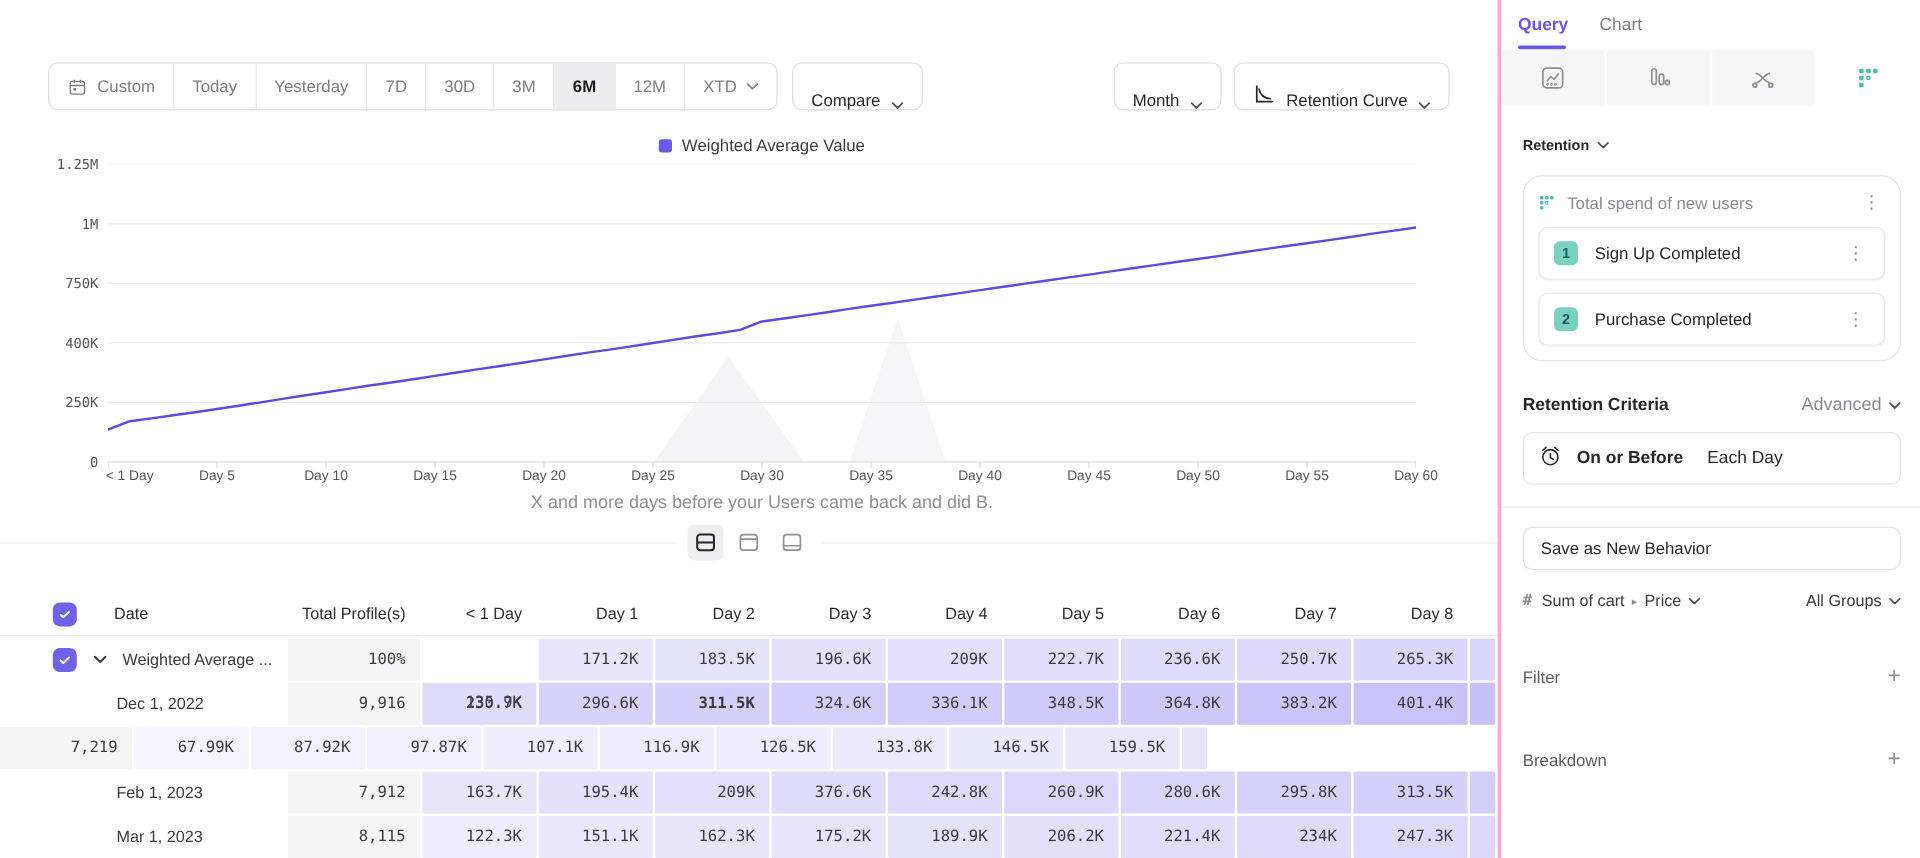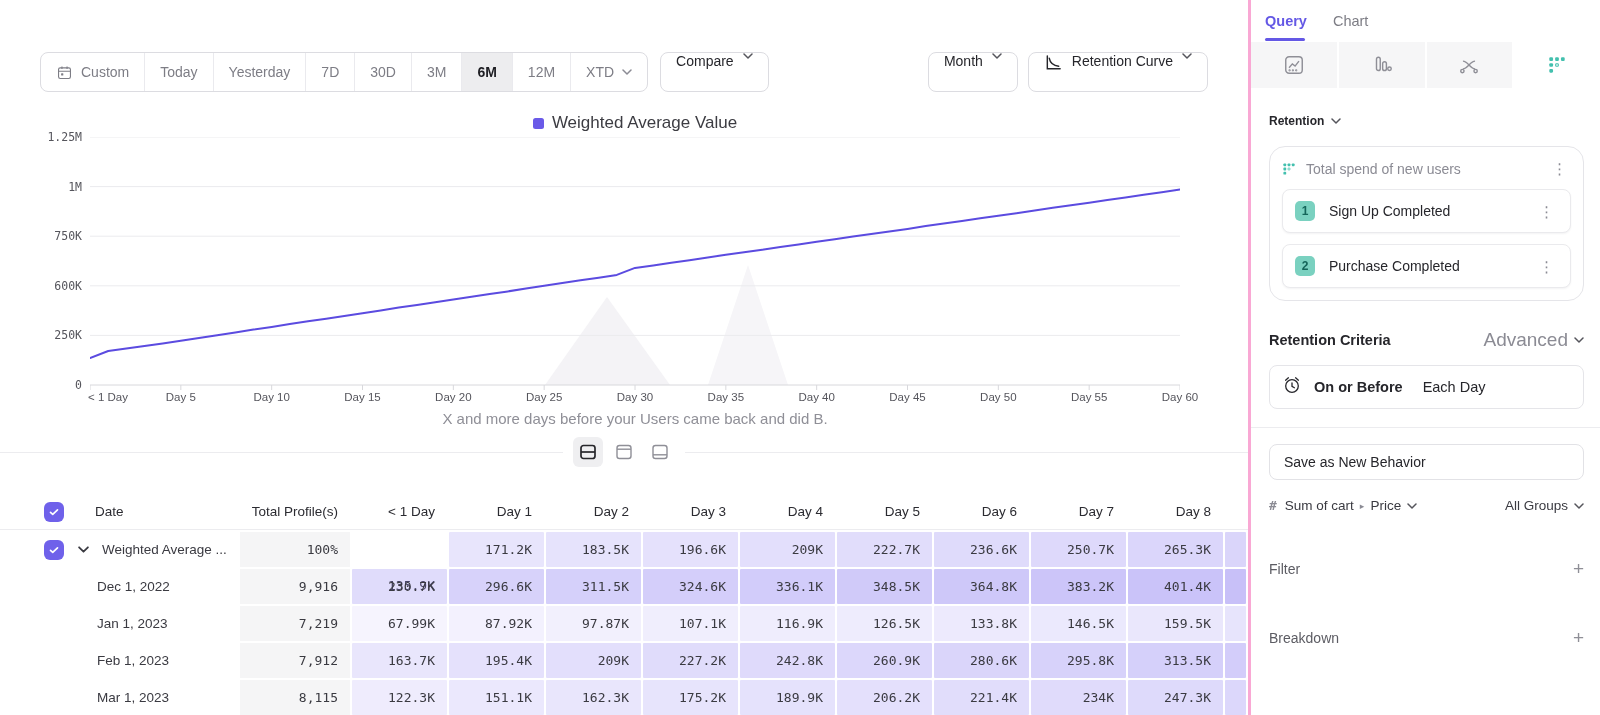--- a/index.html
+++ b/index.html
@@ -9,30 +9,30 @@
   .sidebar { position:absolute; left:1248px; top:0; width:352px; height:715px;
     border-left:3px solid #f9a8d4; background:#fff; }
 
   
   .toolbar { position:absolute; left:40px; right:40px; top:52px; height:40px; display:flex; align-items:center; }
   .seg { display:flex; align-items:stretch; border:1px solid #dcdce1; border-radius:8px; background:#fff; height:40px; overflow:hidden; }
   .seg-item { display:flex; align-items:center; gap:8px; padding:0 15px; font-size:14px; color:#7d7d85;
     border-right:1px solid #eaeaee; cursor:pointer; white-space:nowrap; }
   .seg-item:last-child { border-right:none; }
   .seg-item.active { background:#ededef; color:#1e1e23; font-weight:700; }
-  .btn { display:flex; align-items:flex-start; gap:9px; height:40px; padding:0 15px;
+  .btn { display:flex; align-items:flex-end; gap:9px; height:40px; padding:0 15px;
     border:1px solid #dcdce1; border-radius:8px; background:#fff; font-size:14px; color:#26262b; cursor:pointer; }
   .compare { margin-left:12px; }
   .right-btns { margin-left:auto; display:flex; gap:10px; }
   .chev { color:#55555c; flex:0 0 auto; }
   .seg-item .chev { color:#8b8b94; }
 
   
   .legend { position:absolute; left:90px; top:113px; width:1090px; display:flex; justify-content:center;
-    align-items:center; gap:8px; font-size:17px; color:#3c3c42; }
+    align-items:center; gap:8px; font-size:14px; color:#3c3c42; }
   .legend-swatch { width:11px; height:11px; border-radius:2.5px; }
   .ylabels { position:absolute; left:0; top:137px; width:82px; height:248px; }
   .ylab { position:absolute; right:0; width:82px; text-align:right;
     font-family:"DejaVu Sans Mono", monospace; font-size:11.5px; color:#55555c; }
   .plot { position:absolute; left:90px; top:137px; width:1090px; height:254px; }
   .grid { stroke:#ebebee; stroke-width:1; }
   .grid.base { stroke:#d8d8dc; }
   .xtick { stroke:#d8d8dc; stroke-width:1; }
   .xlabels { position:absolute; left:90px; top:391px; width:1090px; height:14px; }
   .xlab { position:absolute; transform:translateX(-50%); font-size:11.5px; color:#55555c; white-space:nowrap; }
@@ -86,21 +86,21 @@
   .card { margin-top:18px; border:1px solid #e5e5e9; border-radius:16px; padding:12px; }
   .card-head { display:flex; align-items:center; gap:10px; font-size:14px; color:#8b8b94; }
   .kebab { margin-left:auto; color:#8b8b94; font-size:15px; line-height:1; cursor:pointer; padding:2px 4px; }
   .step { margin-top:11px; height:44px; border:1px solid #eaeaed; border-radius:8px; background:#fff;
     box-shadow:0 1px 2px rgba(20,20,40,.05); display:flex; align-items:center; gap:14px; padding:0 12px; cursor:pointer; }
   .badge { width:20px; height:20px; border-radius:5px; background:#7ad1c0; color:#14665a; font-size:12px;
     font-weight:700; display:flex; align-items:center; justify-content:center; flex:0 0 auto; }
   .step-label { font-size:14px; font-weight:500; color:#26262b; }
   .criteria-row { margin-top:28px; display:flex; align-items:center; }
   .criteria-label { font-size:14.5px; font-weight:700; }
-  .advanced { margin-left:auto; display:flex; align-items:center; gap:6px; font-size:19px; color:#8b8b94; cursor:pointer; }
+  .advanced { margin-left:auto; display:flex; align-items:center; gap:6px; font-size:15px; color:#8b8b94; cursor:pointer; }
   .timing-card { margin-top:14px; height:44px; border:1px solid #e5e5e9; border-radius:8px; display:flex;
     align-items:center; gap:12px; padding:0 12px; cursor:pointer; }
   .timing-bold { font-size:14.5px; font-weight:600; }
   .timing-rest { font-size:14.5px; margin-left:8px; }
   .sb-divider { margin-top:18px; height:1px; background:#ececef; margin-left:-18px; margin-right:-16px; }
   .save-btn { margin-top:16px; height:36px; border:1px solid #e2e2e6; border-radius:8px; display:flex;
     align-items:center; padding:0 14px; font-size:14px; font-weight:500; cursor:pointer; background:#fff; }
   .measure-row { margin-top:18px; display:flex; align-items:center; gap:8px; font-size:13.5px; }
   .hash { font-family:"DejaVu Sans Mono", monospace; color:#8b8b94; font-weight:700; font-size:13px; }
   .measure-prop { font-weight:500; color:#3a3a41; cursor:pointer; display:flex; align-items:center; gap:6px; }
@@ -185,21 +185,21 @@
     </div>
   </div>
 
   <div class="legend">
     <span class="legend-swatch" style="background: rgb(106, 90, 232);"></span>
     <span>Weighted Average Value</span>
   </div>
   <div class="ylabels" id="ylabels">
       <div class="ylab" style="top: 241px;">0</div>
       <div class="ylab" style="top: 191.4px;">250K</div>
-      <div class="ylab" style="top: 141.8px;">600K</div>
+      <div class="ylab" style="top: 141.8px;">400K</div>
       <div class="ylab" style="top: 92.2px;">750K</div>
       <div class="ylab" style="top: 42.6px;">1M</div>
       <div class="ylab" style="top: -7px;">1.25M</div>
     </div>
   <div class="plot">
     <svg id="chart-svg" width="1090" height="254" viewBox="0 0 1090 254">
       <polygon points="455,248 517,160 580,248" fill="#f4f3f6"></polygon>
       <polygon points="618,248 658,128 698,248" fill="#f6f5f8"></polygon>
       <g id="grid-g">
           <line x1="0" x2="1090" y1="248" y2="248" class="grid base"></line>
@@ -319,35 +319,30 @@
         </div>
         <div class="trow">
           <div class="tcell label-cell">
             <span class="cb-space"></span>
             <span class="expand-space"></span>
             <span class="rlabel">Dec 1, 2022</span>
           </div>
           <div class="tcell tcol-total">9,916</div>
           <div class="tcell vcell" style="background: rgba(115, 96, 238, 0.22);">230.7K</div>
           <div class="tcell vcell" style="background: rgba(115, 96, 238, 0.282);">296.6K</div>
-          <div class="tcell vcell" style="background: rgba(115, 96, 238, 0.298);">311.5K</div>
+          <div class="tcell vcell" style="background: rgba(115, 96, 238, 0.298); font-weight: bold;">311.5K</div>
           <div class="tcell vcell" style="background: rgba(115, 96, 238, 0.31);">324.6K</div>
           <div class="tcell vcell" style="background: rgba(115, 96, 238, 0.32);">336.1K</div>
           <div class="tcell vcell" style="background: rgba(115, 96, 238, 0.333);">348.5K</div>
           <div class="tcell vcell" style="background: rgba(115, 96, 238, 0.35);">364.8K</div>
           <div class="tcell vcell" style="background: rgba(115, 96, 238, 0.365);">383.2K</div>
           <div class="tcell vcell" style="background: rgba(115, 96, 238, 0.38);">401.4K</div>
           <div class="tcell pcell" style="background: rgba(115, 96, 238, 0.396);"></div>
         </div>
         <div class="trow">
-          <div class="tcell label-cell">
-            <span class="cb-space"></span>
-            <span class="expand-space"></span>
-            <span class="rlabel">Jan 1, 2023</span>
-          </div>
           <div class="tcell tcol-total">7,219</div>
           <div class="tcell vcell" style="background: rgba(115, 96, 238, 0.067);">67.99K</div>
           <div class="tcell vcell" style="background: rgba(115, 96, 238, 0.086);">87.92K</div>
           <div class="tcell vcell" style="background: rgba(115, 96, 238, 0.094);">97.87K</div>
           <div class="tcell vcell" style="background: rgba(115, 96, 238, 0.106);">107.1K</div>
           <div class="tcell vcell" style="background: rgba(115, 96, 238, 0.114);">116.9K</div>
           <div class="tcell vcell" style="background: rgba(115, 96, 238, 0.12);">126.5K</div>
           <div class="tcell vcell" style="background: rgba(115, 96, 238, 0.13);">133.8K</div>
           <div class="tcell vcell" style="background: rgba(115, 96, 238, 0.14);">146.5K</div>
           <div class="tcell vcell" style="background: rgba(115, 96, 238, 0.153);">159.5K</div>
@@ -356,21 +351,21 @@
         <div class="trow">
           <div class="tcell label-cell">
             <span class="cb-space"></span>
             <span class="expand-space"></span>
             <span class="rlabel">Feb 1, 2023</span>
           </div>
           <div class="tcell tcol-total">7,912</div>
           <div class="tcell vcell" style="background: rgba(115, 96, 238, 0.157);">163.7K</div>
           <div class="tcell vcell" style="background: rgba(115, 96, 238, 0.19);">195.4K</div>
           <div class="tcell vcell" style="background: rgba(115, 96, 238, 0.2);">209K</div>
-          <div class="tcell vcell" style="background: rgba(115, 96, 238, 0.22);">227.2K</div>
+          <div class="tcell vcell" style="background: rgba(115, 96, 238, 0.22);">376.6K</div>
           <div class="tcell vcell" style="background: rgba(115, 96, 238, 0.23);">242.8K</div>
           <div class="tcell vcell" style="background: rgba(115, 96, 238, 0.25);">260.9K</div>
           <div class="tcell vcell" style="background: rgba(115, 96, 238, 0.267);">280.6K</div>
           <div class="tcell vcell" style="background: rgba(115, 96, 238, 0.282);">295.8K</div>
           <div class="tcell vcell" style="background: rgba(115, 96, 238, 0.298);">313.5K</div>
           <div class="tcell pcell" style="background: rgba(115, 96, 238, 0.314);"></div>
         </div>
         <div class="trow">
           <div class="tcell label-cell">
             <span class="cb-space"></span>

